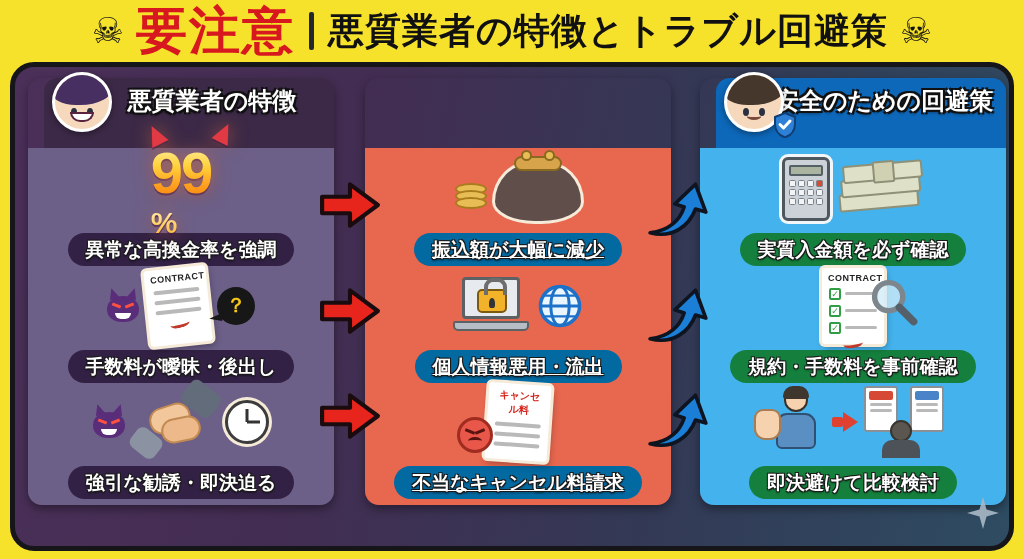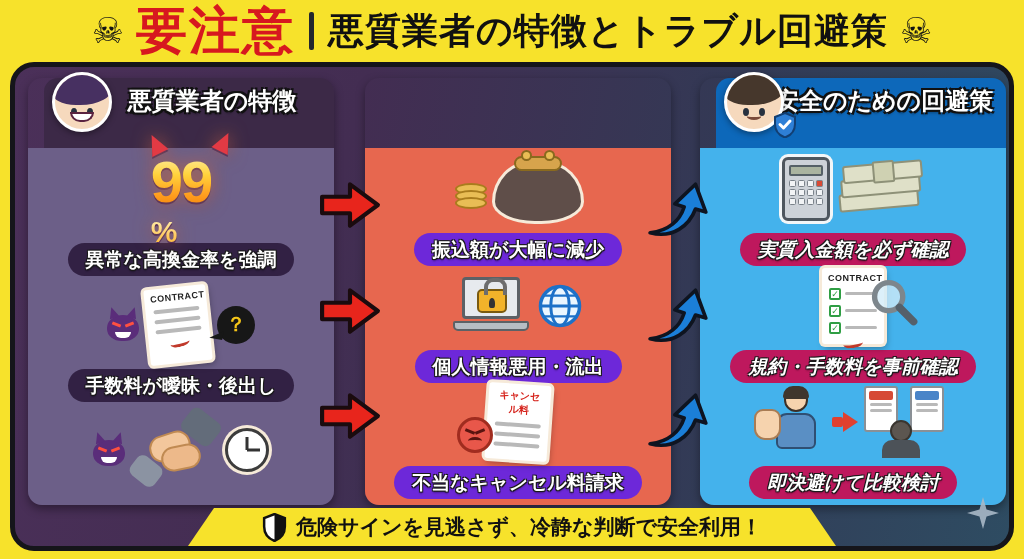--- a/index.html
+++ b/index.html
@@ -44,22 +44,22 @@
   .col-trouble .col-body { background:#e7674f; }
   .col-safety .col-body { background:#44b2ec; }
 
   .item { display:flex; flex-direction:column; align-items:center; gap:5px; }
   .illus { height:78px; display:flex; align-items:center; justify-content:center; gap:8px; position:relative; }
 
   .pill { height:33px; line-height:33px; padding:0 18px; border-radius:18px;
     font-size:19px; font-weight:800; color:#fff; white-space:nowrap;
     text-shadow:-1px -1px 0 #1a1a1a,1px -1px 0 #1a1a1a,-1px 1px 0 #1a1a1a,1px 1px 0 #1a1a1a,0 2px 2px rgba(0,0,0,.45); }
   .col-danger .pill { background:rgba(42,25,58,.88); }
-  .col-trouble .pill { background:#6d28d9; }
-  .col-safety .pill { background:#be185d;font-style:italic; }
+  .col-trouble .pill { background:#0369a1;text-decoration:underline; }
+  .col-safety .pill { background:#15803d; }
 
   
   .avatar { position:absolute; top:-6px; left:8px; width:60px; height:60px; border-radius:50%;
     background:#f6d9bd; border:3px solid #fff; box-shadow:0 2px 6px rgba(0,0,0,.4); overflow:hidden; z-index:5; }
   .avatar .hair { position:absolute; top:-4px; left:-4px; right:-4px; height:34px; border-radius:48% 52% 58% 44%; }
   .avatar-villain .hair { background:#473061; }
   .avatar-worried .hair { background:#2e3d54; }
   .avatar-safe .hair { background:#46372c; }
   .avatar .eye { position:absolute; top:33px; width:6px; height:8px; background:#27313f; border-radius:50%; }
   .avatar .eye.l { left:16px; } .avatar .eye.r { right:16px; }
@@ -274,20 +274,21 @@
               <i class="sleeveA"></i>
               <i class="sleeveB"></i>
               <i class="handA"></i>
               <i class="handB"></i>
             </div>
             <div class="clock">
               <i class="h"></i>
               <i class="m"></i>
             </div>
           </div>
+          <div class="pill">強引な勧誘・即決迫る</div>
         </div>
 
       </div>
     </div>
 
     <div class="col col-trouble">
       <div class="col-body">
 
         <div class="item">
           <div class="illus">
@@ -465,21 +466,14 @@
     <svg class="flow blue-col fa2" width="66" height="60" viewBox="0 0 64 58">
       <path d="M4 52 C22 50 33 40 37 27 L28 24 L48 5 L58 32 L48 29 C42 45 26 58 4 52 Z" fill="#1b7fd8" stroke="#0e1420" stroke-width="3.5" stroke-linejoin="round"></path>
     </svg>
     <svg class="flow blue-col fa3" width="66" height="60" viewBox="0 0 64 58">
       <path d="M4 52 C22 50 33 40 37 27 L28 24 L48 5 L58 32 L48 29 C42 45 26 58 4 52 Z" fill="#1b7fd8" stroke="#0e1420" stroke-width="3.5" stroke-linejoin="round"></path>
     </svg>
 
     <span class="sparkle"></span>
   </div>
 
-  <div class="footer">
-    <svg width="25" height="29" viewBox="0 0 24 28">
-      <path d="M12 1 L22 5 V13 C22 21 17 25 12 27 C7 25 2 21 2 13 V5 Z" fill="#fff" stroke="#111" stroke-width="2.4"></path>
-      <path d="M12 1 L22 5 V13 C22 21 17 25 12 27 Z" fill="#111"></path>
-    </svg>
-    <span class="ftext">危険サインを見逃さず、冷静な判断で安全利用！</span>
-  </div>
 
 </div>
 
 </body></html>

